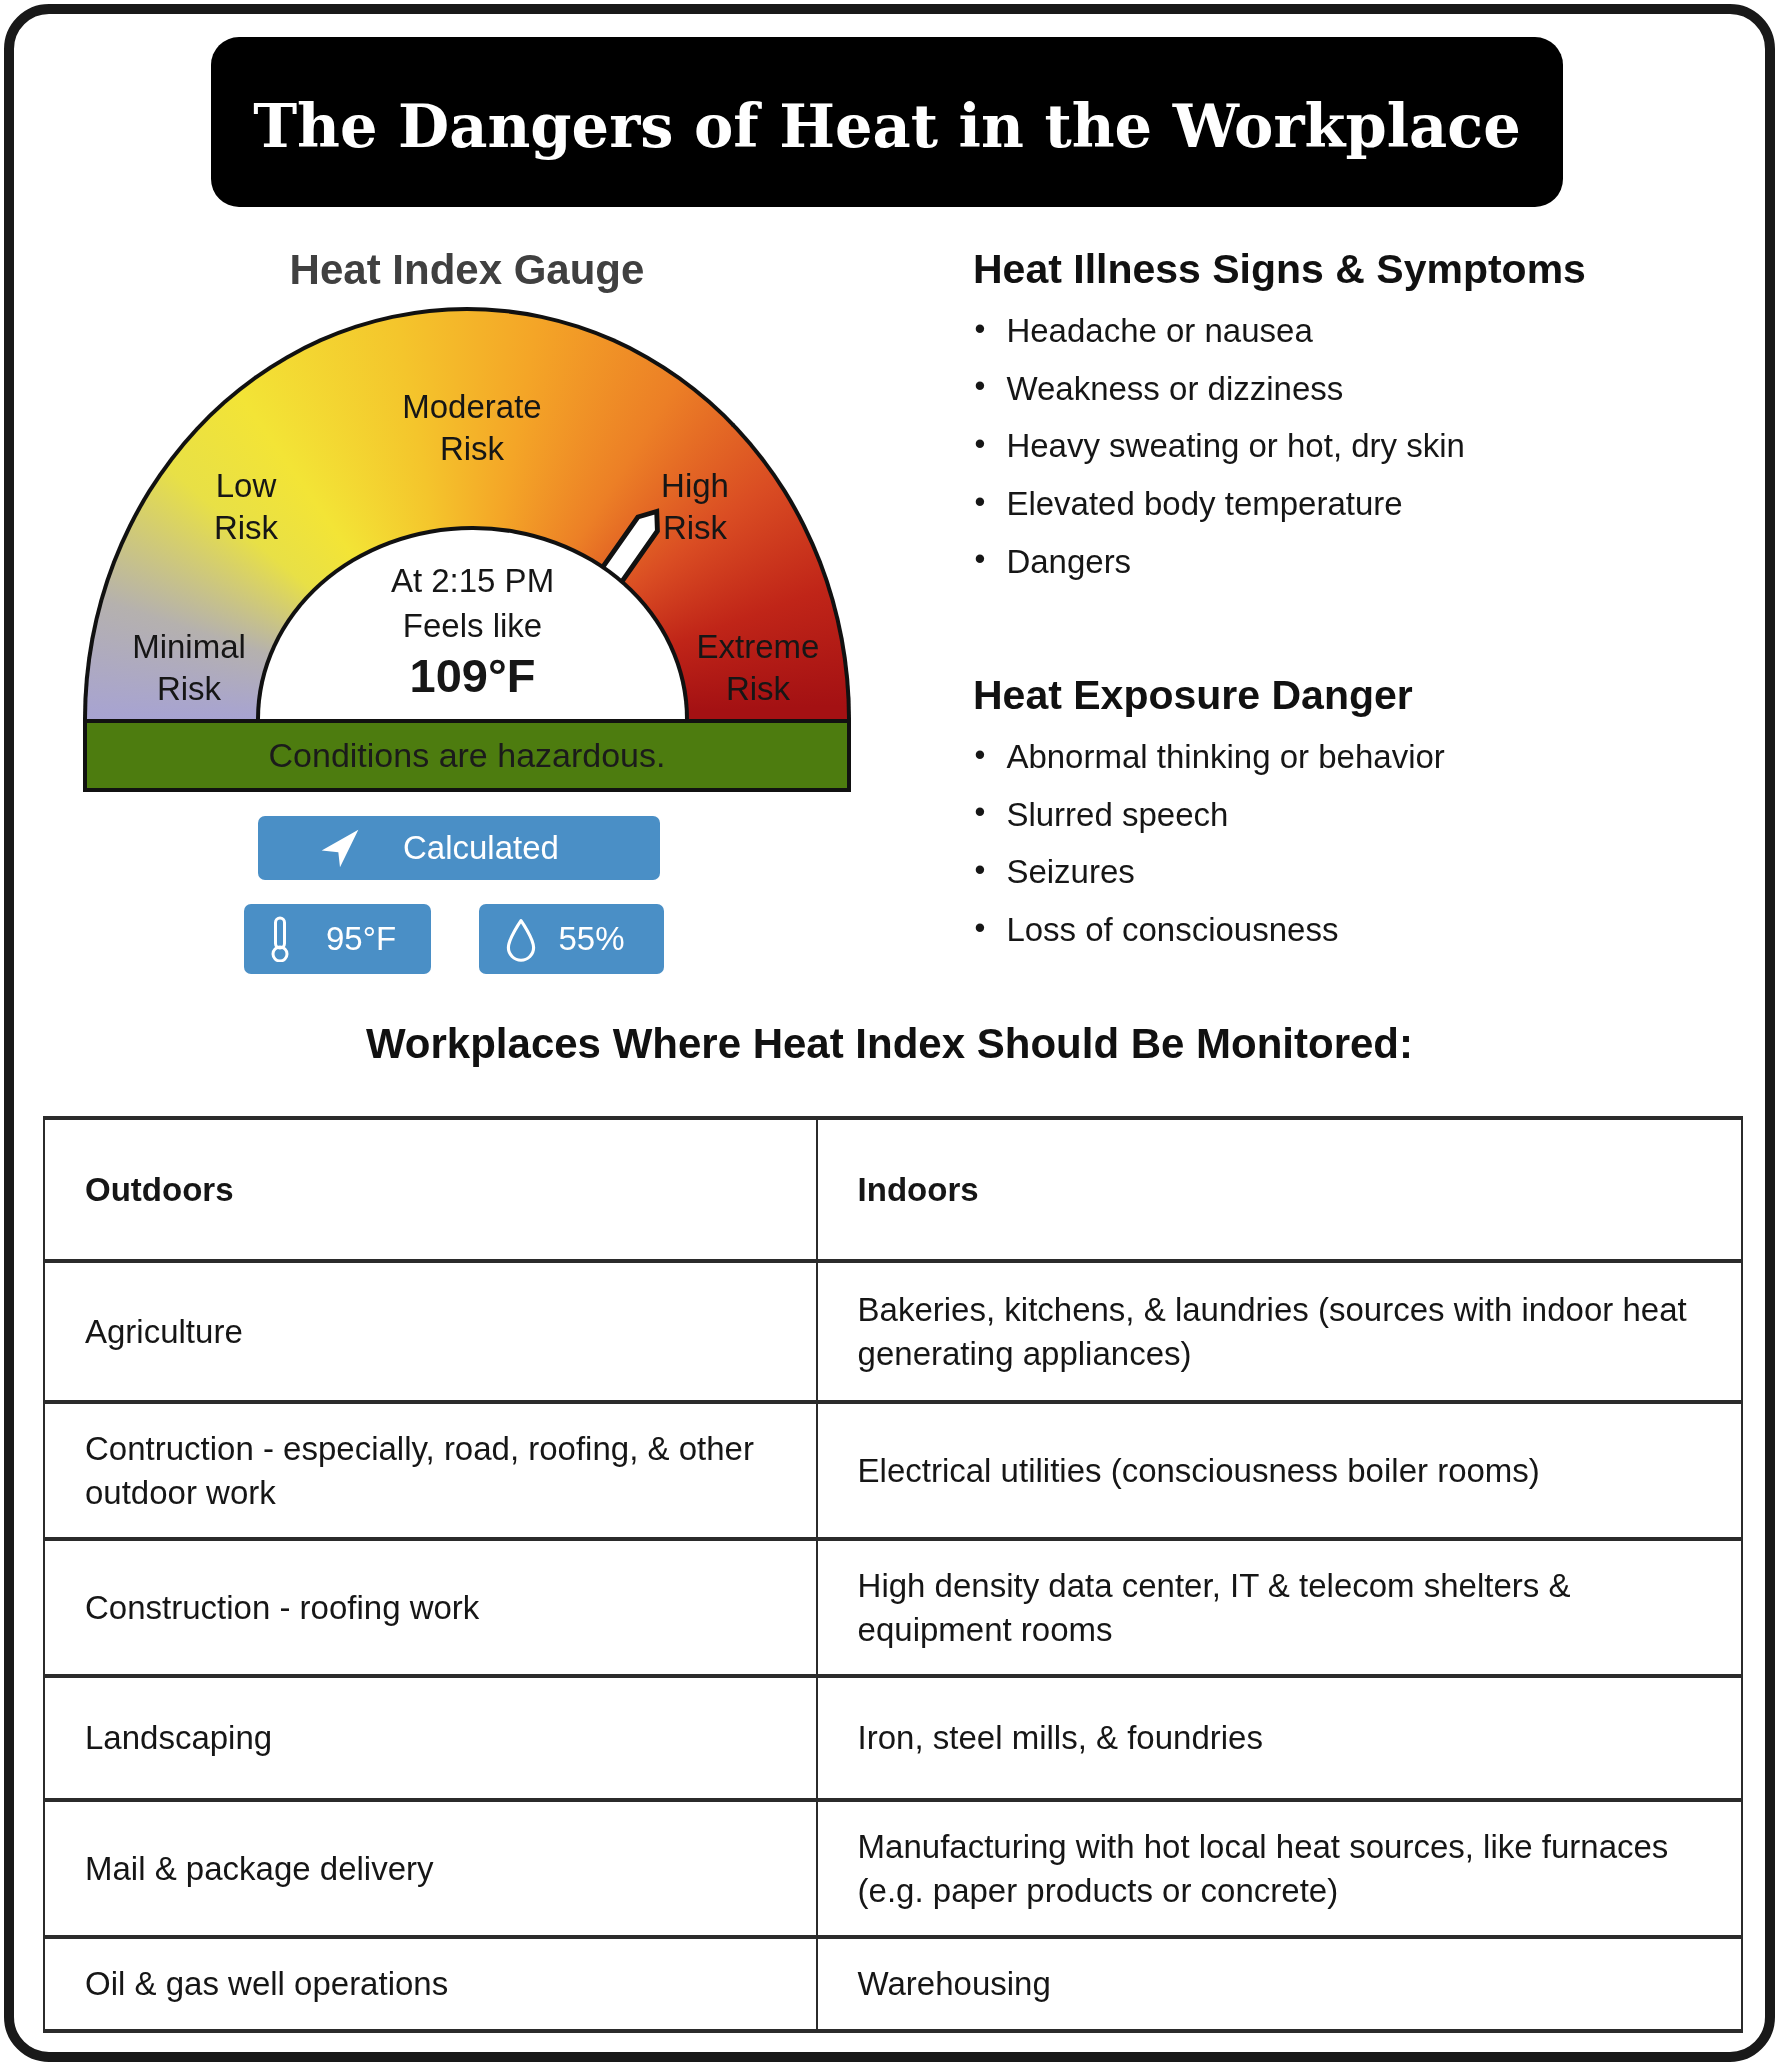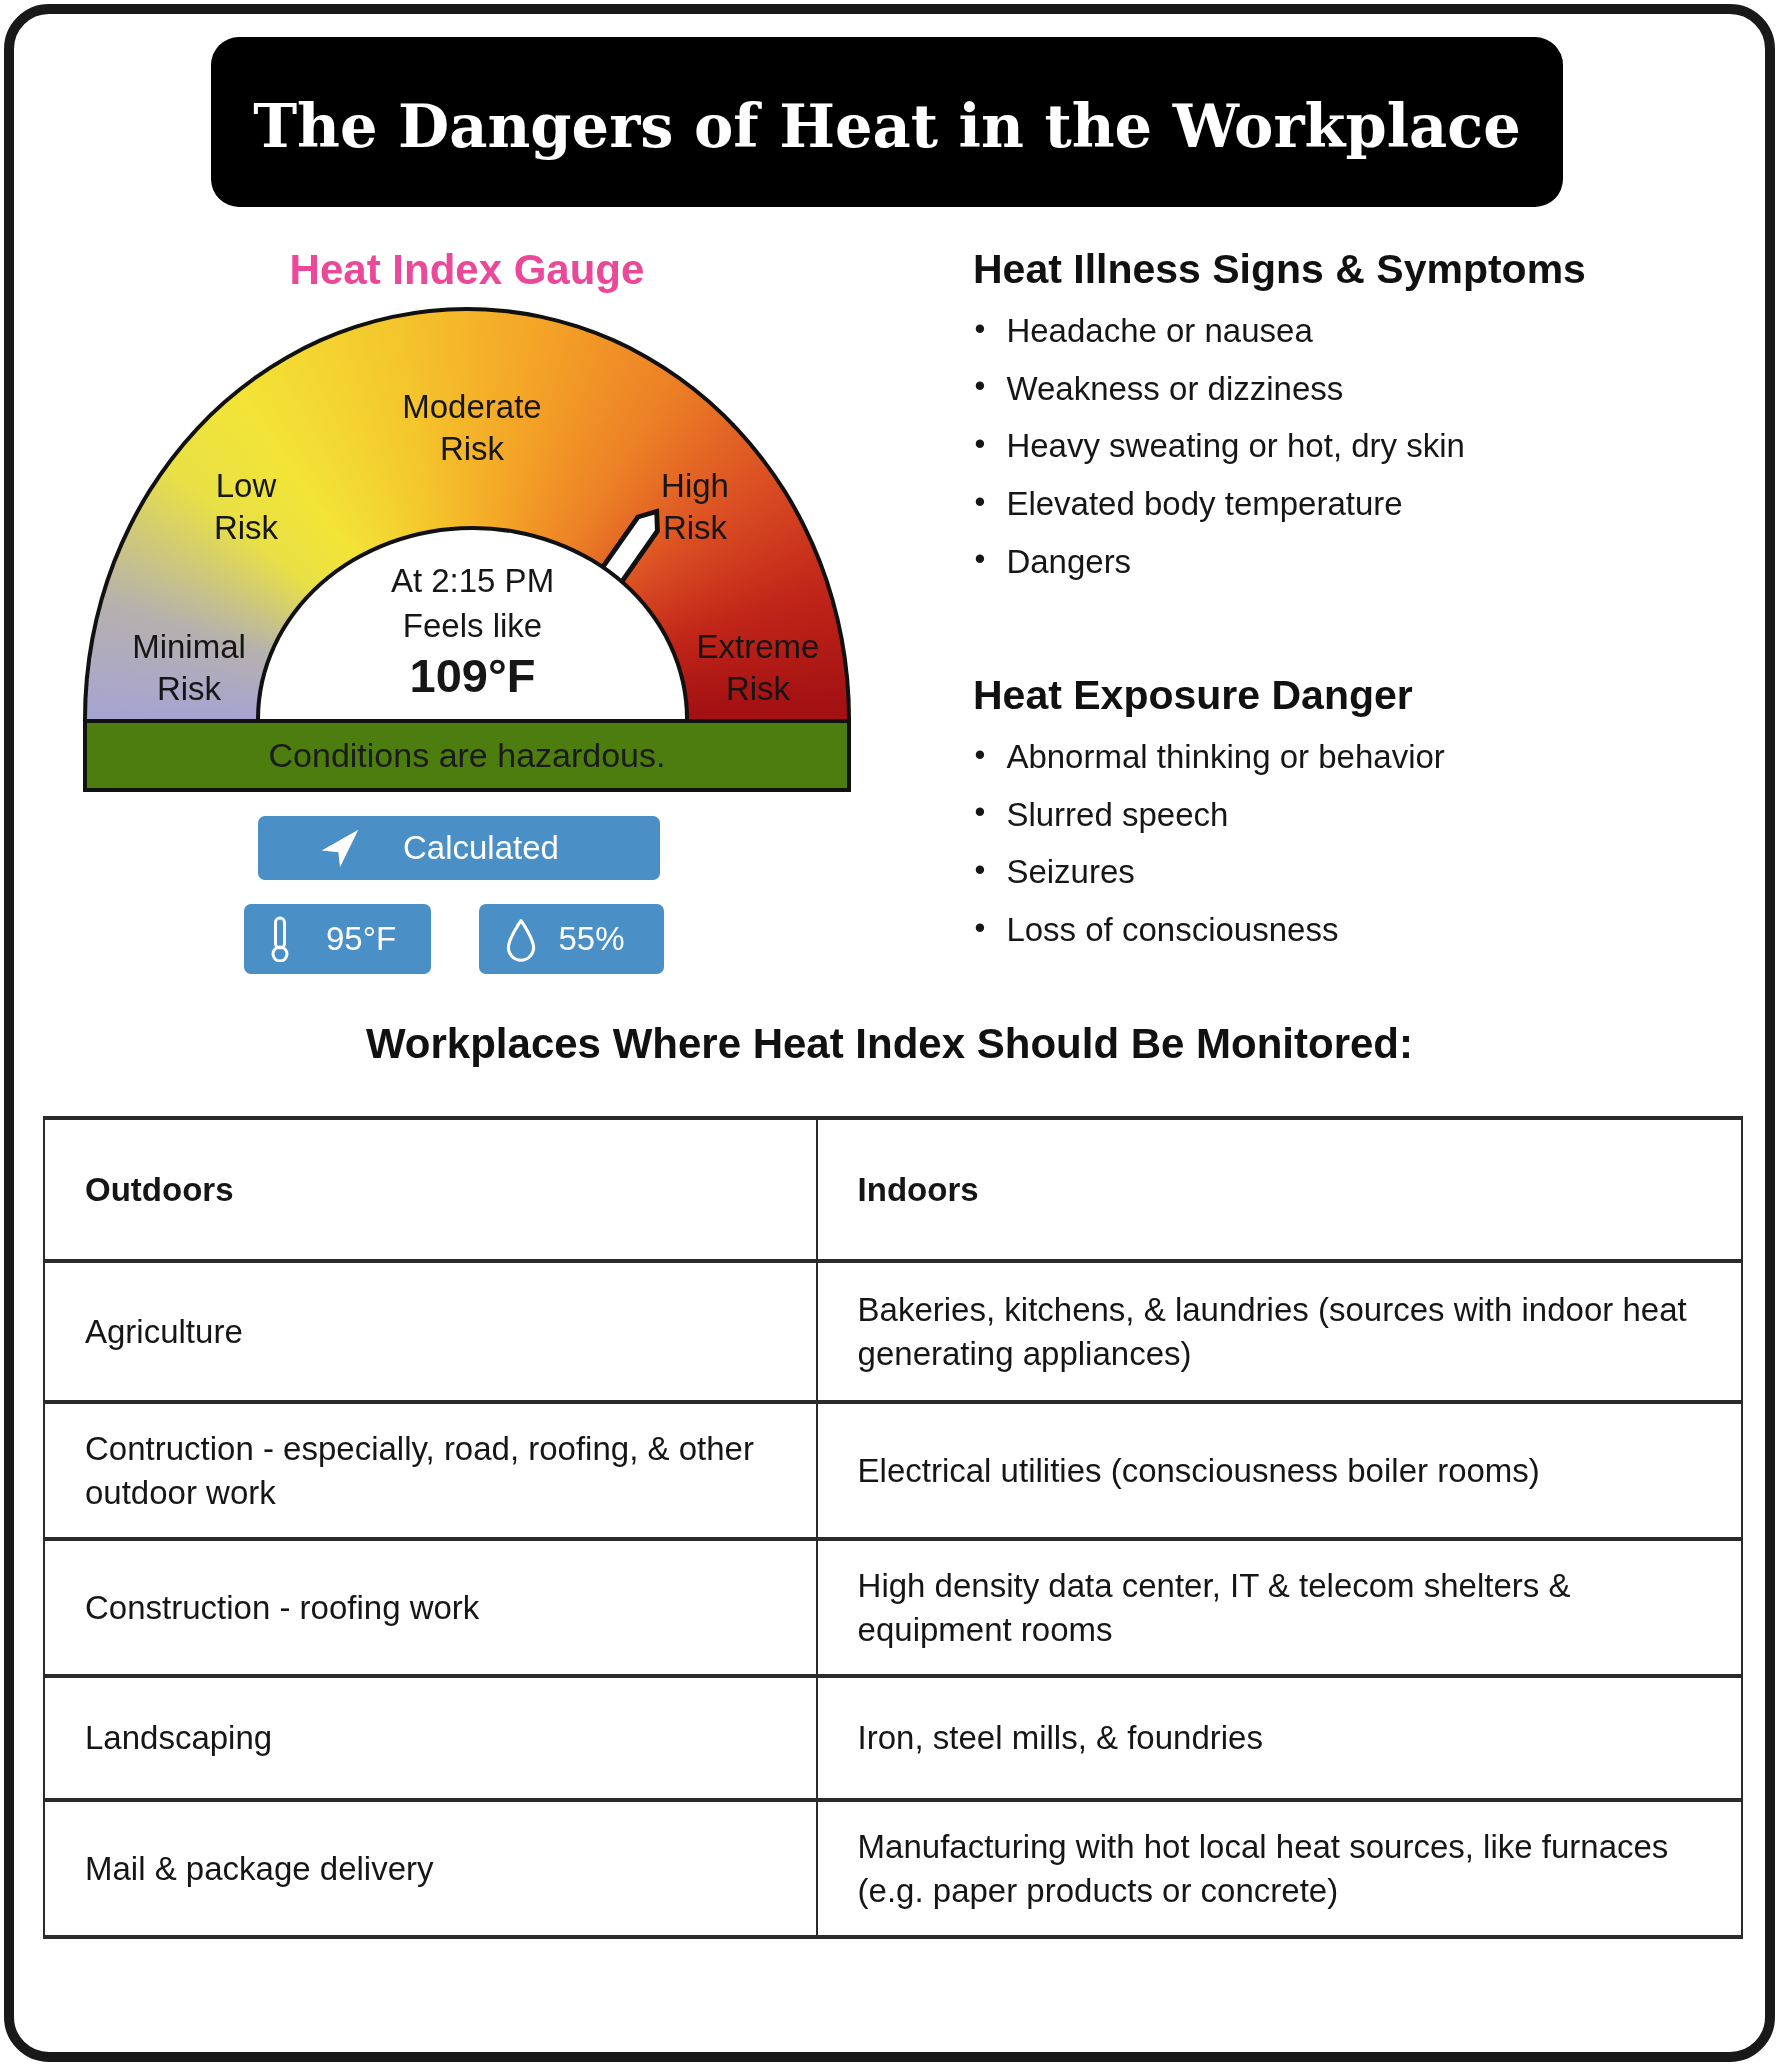--- a/index.html
+++ b/index.html
@@ -28,21 +28,21 @@
   }
   .banner h1 {
     font-family: "DejaVu Serif", "Liberation Serif", serif;
     font-weight: 700; font-size: 59px; color: #ffffff; letter-spacing: 0px;
     padding-top: 9.8px;
   }
 
   
   .gauge-title {
     position: absolute; left: 83px; top: 246px; width: 768px;
-    text-align: center; font-size: 42px; font-weight: 700; color: #ec4899;
+    text-align: center; font-size: 42px; font-weight: 700; color: #404040;
   }
   .dome {
     position: absolute; left: 83px; top: 307px; width: 768px; height: 412px;
     border: 4.2px solid #111; border-bottom: none;
     border-radius: 384px 384px 0 0 / 412px 412px 0 0;
     background: #f4a527;
     background: conic-gradient(from 270deg at 50% 100%,
       #a7a3d2 0deg, #b5b1ae 18deg, #e8e046 40deg, #f3e436 55deg,
       #f4c52c 80deg, #f4a527 100deg, #ec7f26 122deg, #da4d23 142deg,
       #c02518 160deg, #a41113 178deg, #a41113 360deg);
@@ -230,18 +230,22 @@
       <td>High density data center, IT &amp; telecom shelters &amp; equipment rooms</td>
     </tr>
     <tr class="r4">
       <td>Landscaping</td>
       <td>Iron, steel mills, &amp; foundries</td>
     </tr>
     <tr class="r5">
       <td>Mail &amp; package delivery</td>
       <td>Manufacturing with hot local heat sources, like furnaces (e.g. paper products or concrete)</td>
     </tr>
+    <tr class="r6">
+      <td>Oil &amp; gas well operations</td>
+      <td>Warehousing</td>
+    </tr>
   </tbody>
     </table>
 
   <div class="frame"></div>
 </div>
 
 
 </body></html>

